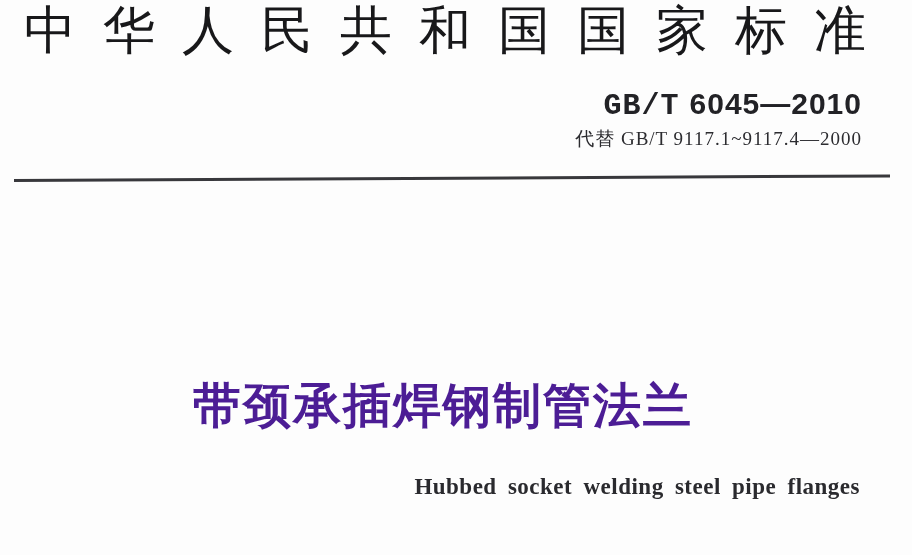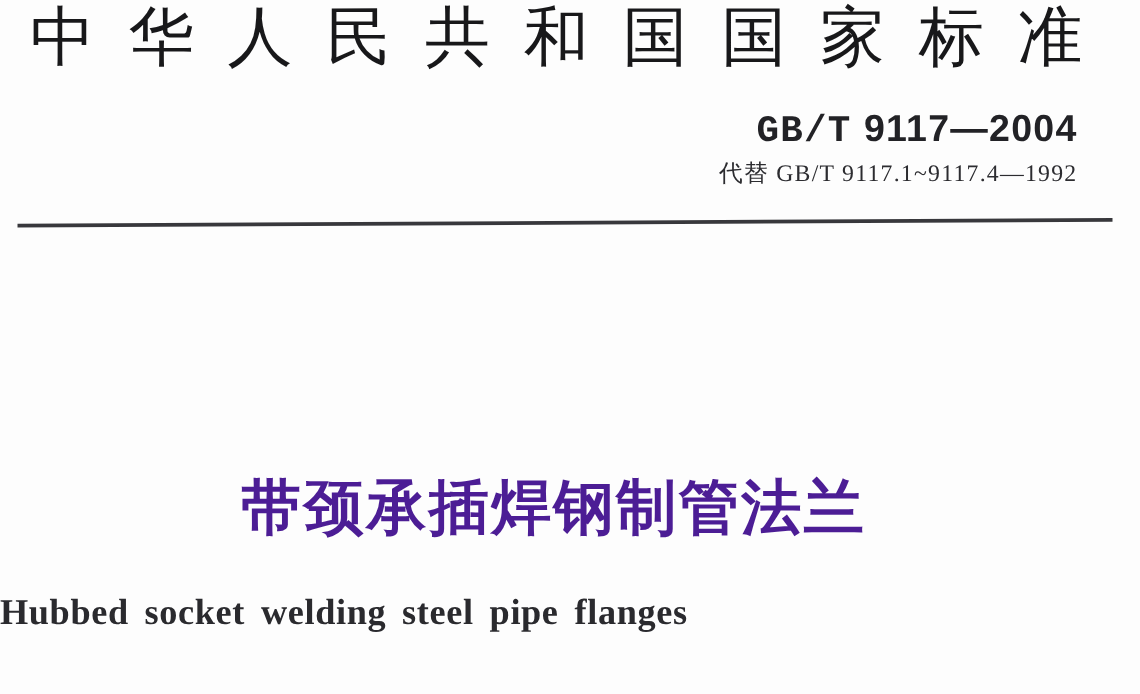--- a/index.html
+++ b/index.html
@@ -87,42 +87,42 @@
     white-space: nowrap;
     color: #4c1d95;
     font-family: "Liberation Sans", "DejaVu Sans", sans-serif;
   }
   
   .en-title {
     position: absolute;
     top: 474px;
     left: 0;
     width: 860px;
-    text-align: left;
-    font-size: 29px;
+    text-align: right;
+    font-size: 23px;
     font-weight: bold;
     word-spacing: 5px;
     letter-spacing: 0.5px;
     white-space: nowrap;
     color: #2a2a2e;
     font-family: "Liberation Serif", "DejaVu Serif", serif;
   }
 </style>
 </head>
 <body>
 
 <div class="page">
 
   <div class="national-title">中华人民共和国国家标准</div>
 
   <div class="code-block">
     <div class="std-code">
-      <span class="prefix">GB/T</span><span class="number">9117—2004</span>
+      <span class="prefix">GB/T</span><span class="number">6045—2010</span>
     </div>
-    <div class="replaces">代替 GB/T 9117.1~9117.4—1992</div>
+    <div class="replaces">代替 GB/T 9117.1~9117.4—2000</div>
   </div>
 
   <div class="rule"></div>
 
   <div class="cn-title">带颈承插焊钢制管法兰</div>
 
   <div class="en-title">Hubbed socket welding steel pipe flanges</div>
 
 </div>
 

